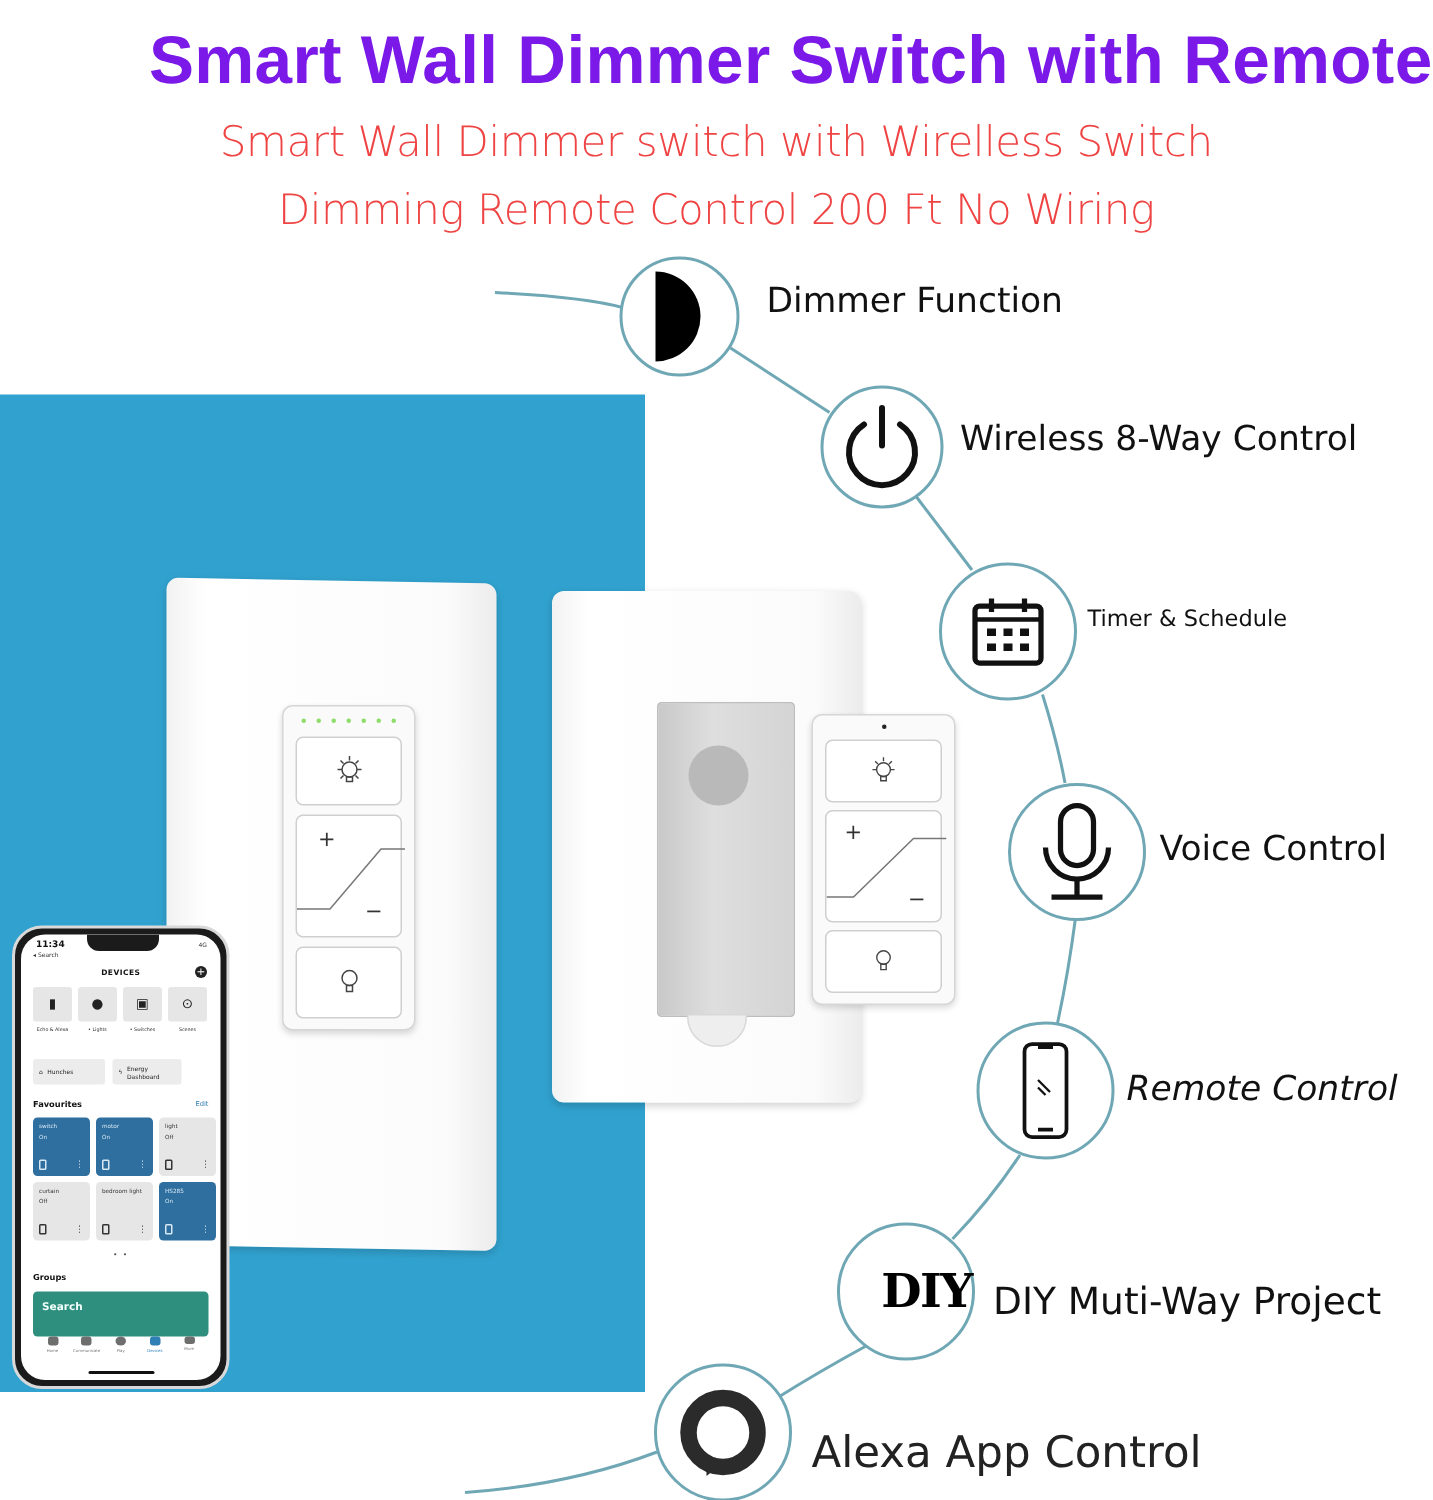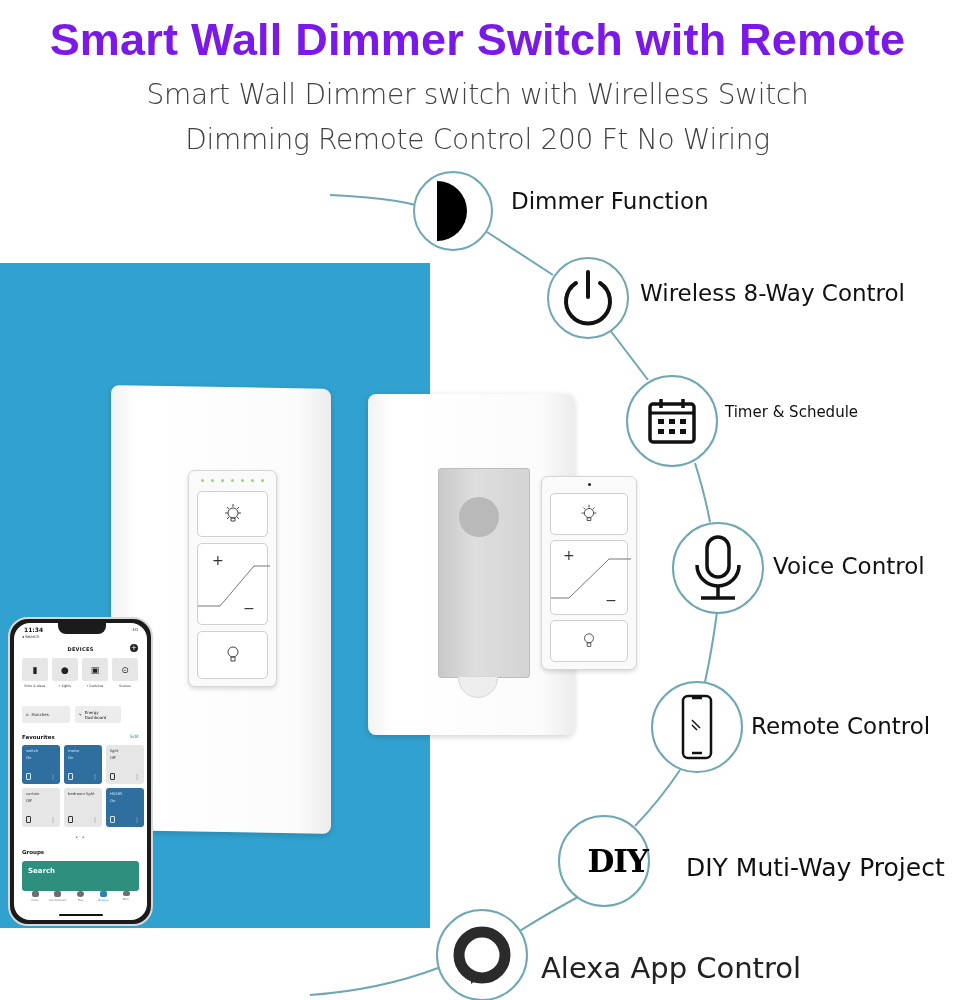--- a/index.html
+++ b/index.html
@@ -1,26 +1,26 @@
 <!DOCTYPE html>
 <html><head>
 <meta charset="utf-8">
 <style>
   * { box-sizing: border-box; margin: 0; padding: 0; }
   html, body { width: 955px; height: 1000px; background: #ffffff; overflow: hidden; }
   body { position: relative; font-family: "DejaVu Sans", sans-serif; color: #111; }
 
   .title {
-    position: absolute; left: 0; top: 14px; width: 955px; text-align: center;
+    position: absolute; left: 0; top: 14px; width: 955px; text-align: right;
     font-family: "Liberation Sans", sans-serif; font-weight: bold;
     font-size: 45px; letter-spacing: 0.2px; color: #7b1ae8;
   }
   .subtitle {
     position: absolute; left: 0; width: 955px; text-align: center;
-    font-family: "DejaVu Sans", sans-serif; font-size: 28px; font-weight: 300; color: #404040;
+    font-family: "DejaVu Sans", sans-serif; font-size: 28px; font-weight: 300; color: #ef4444;
     letter-spacing: -0.3px;
   }
   .subtitle.l1 { top: 78px; }
   .subtitle.l2 { top: 123px; }
 
   .blue-panel {
     position: absolute; left: 0; top: 263px; width: 430px; height: 665px; background: #31a2cf;
   }
 
   
@@ -338,26 +338,26 @@
 
 <div class="feat-circle" style="left:651px; top:681px; width:92px; height:92px;">
   <svg width="32" height="66" viewBox="0 0 32 66">
       <rect x="2" y="2" width="28" height="62" rx="5" fill="none" stroke="#111" stroke-width="2.5"></rect>
       <line x1="11" y1="4" x2="21" y2="4" stroke="#111" stroke-width="2.5"></line>
       <line x1="11" y1="59" x2="21" y2="59" stroke="#111" stroke-width="2.5"></line>
       <line x1="11" y1="26" x2="19" y2="34" stroke="#111" stroke-width="1.5"></line>
       <line x1="11" y1="31" x2="16" y2="36" stroke="#111" stroke-width="1.5"></line>
     </svg>
 </div>
-<div class="feat-label" style="left:751px; top:713px; font-size:23px;">Remote Control</div>
+<div class="feat-label" style="left:751px; top:713px; font-size:23px;font-style:italic;">Remote Control</div>
 
 <div class="feat-circle" style="left:558px; top:815px; width:92px; height:92px;justify-content:flex-end;">
   <span class="diy-glyph">DIY</span>
 </div>
-<div class="feat-label" style="left:686px; top:853px; font-size:25px;">DIY Muti-Way Project</div>
+<div class="feat-label" style="left:662px; top:853px; font-size:25px;">DIY Muti-Way Project</div>
 
 <div class="feat-circle" style="left:436px; top:909px; width:92px; height:92px;">
   <svg width="62" height="62" viewBox="0 0 62 62">
       <circle cx="31" cy="31" r="23" fill="none" stroke="#2b2b2b" stroke-width="11"></circle>
       <path d="M20 52 L20 60 L30 52 Z" fill="#2b2b2b"></path>
     </svg>
 </div>
 <div class="feat-label" style="left:541px; top:951px; font-size:29px; color:#222;">Alexa App Control</div>
 
 </body></html>

